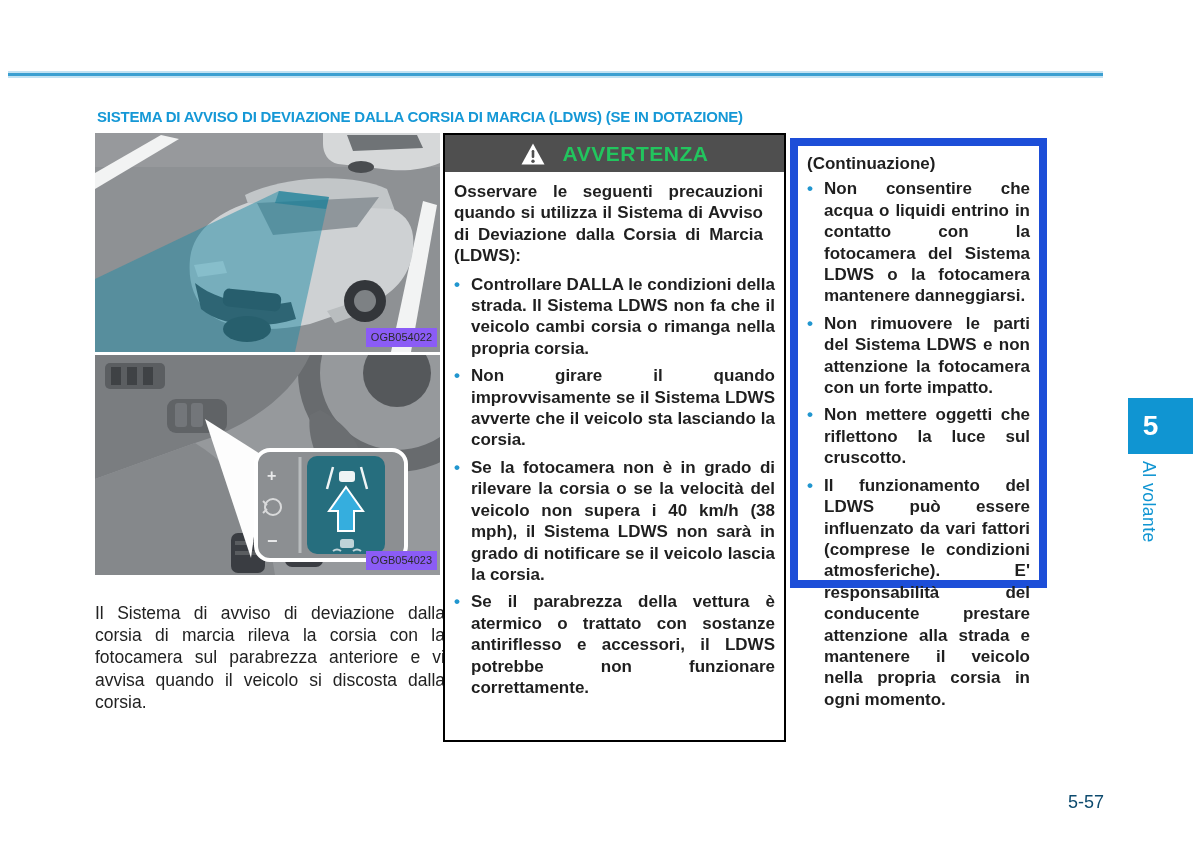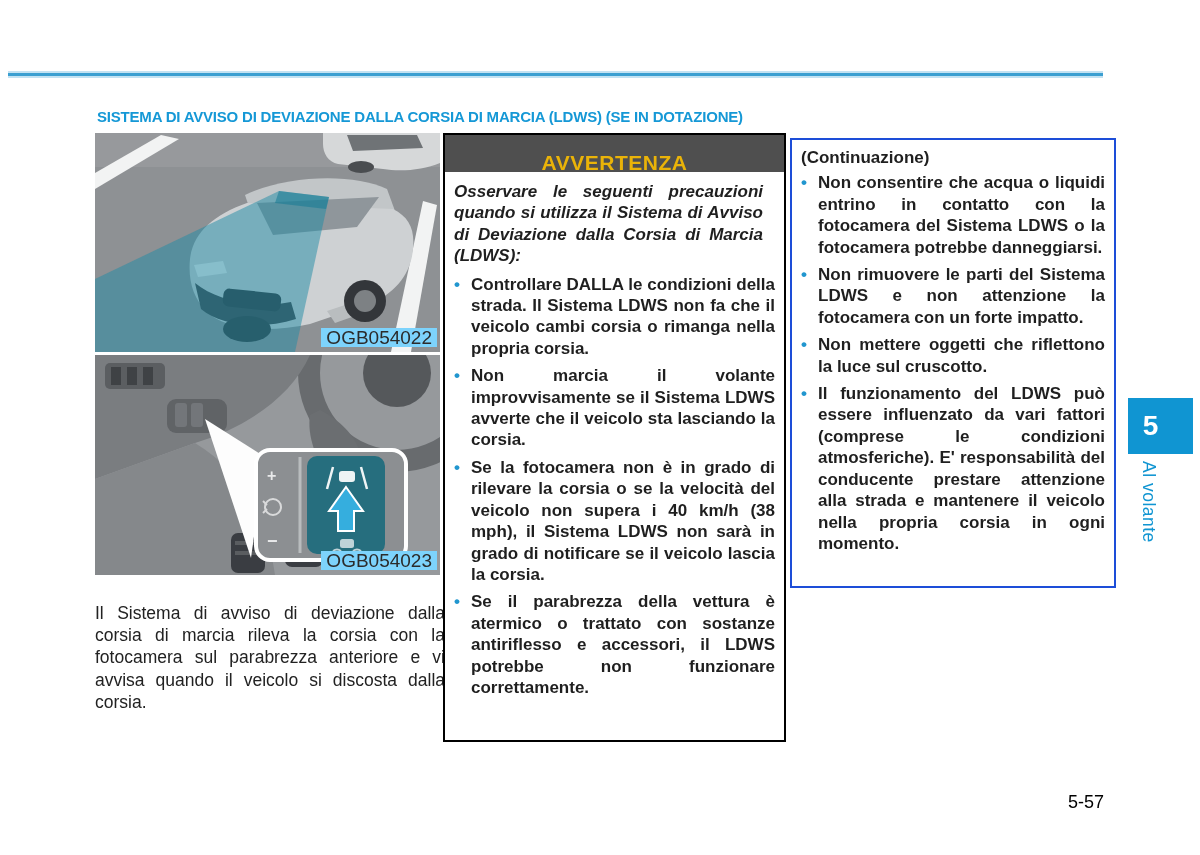--- a/index.html
+++ b/index.html
@@ -19,69 +19,69 @@
     position:absolute; left:97px; top:98px; width:990px;
     font-size:15px; font-weight:bold; letter-spacing:-0.2px;
     color:#1598d6; white-space:nowrap;
   }
   
   .figure { position:absolute; left:95px; background:#8e9194; }
   .figure-1 { top:133px; width:345px; height:219px; }
   .figure-2 { top:355px; width:345px; height:220px; }
   .figure svg { display:block; width:100%; height:100%; }
   .fig-label {
-    position:absolute; right:3px; bottom:5px; background:#7dd3fc;
-    color:#2b2b2b; font-size:19px; line-height:19px; padding:0 5px;
+    position:absolute; right:3px; bottom:5px; background:#8b5cf6;
+    color:#2b2b2b; font-size:11px; line-height:19px; padding:0 5px;
   }
   .caption {
     position:absolute; left:95px; top:584px; width:350px;
     font-size:17.5px; line-height:1.28; text-align:justify; color:#222222;
   }
   
   .warning-box {
     position:absolute; left:443px; top:133px; width:343px; height:609px;
     border:2px solid #000000; box-sizing:border-box; background:#ffffff;
   }
   .warning-header {
-    height:37px; background:#4f4f4f; color:#eab308;
+    height:37px; background:#4f4f4f; color:#22c55e;
     display:flex; align-items:center; justify-content:center; gap:18px;
-    font-size:21px; font-weight:bold; letter-spacing:0.5px;flex-direction:column;
+    font-size:21px; font-weight:bold; letter-spacing:0.5px;
   }
   .warning-header svg { width:24px; height:22px; }
   .warning-body { padding:9px 9px 0 9px; font-weight:bold; font-size:17px; line-height:1.26; }
-  .warning-intro { text-align:justify; margin:0 12px 7px 0;font-style:italic; }
+  .warning-intro { text-align:justify; margin:0 12px 7px 0; }
   
   ul.bullets { list-style:none; margin:0; padding:0; }
   ul.bullets li { display:flex; margin:0 0 6px 0; }
   ul.bullets .dot {
     color:#2196cf; flex:0 0 17px; text-align:left; font-size:17px; line-height:1.26;
   }
   ul.bullets .btxt { flex:1; text-align:justify; }
   
   .cont-box {
-    position:absolute; left:790px; top:138px; width:326px; height:450px;
-    border:2px solid #1d4ed8; box-sizing:border-box; background:#ffffff;
+    position:absolute; left:790px; top:138px; width:257px; height:450px;
+    border:8px solid #1d4ed8; box-sizing:border-box; background:#ffffff;
     padding:7px 9px 0 9px; font-weight:bold; font-size:17px; line-height:1.26;
   }
   .cont-header { margin:0 0 4px 0; }
   
   .chapter-tab-square {
     position:absolute; left:1128px; top:398px; width:65px; height:56px;
     background:#1095d2; color:#ffffff; font-size:28px; font-weight:bold;
     display:flex; align-items:center; justify-content:center;
     padding-right:20px; box-sizing:border-box;
   }
   .chapter-tab-label {
     position:absolute; left:1138px; top:461px; height:110px;
     writing-mode:vertical-rl; color:#1095d2; font-size:17.5px;
     letter-spacing:0.5px;
   }
   
   .page-number {
-    position:absolute; left:1068px; top:792px; font-size:18px; color:#000000;
+    position:absolute; left:1068px; top:792px; font-size:18px; color:#0c4a6e;
   }
 </style>
 </head>
 <body>
 
 <div class="top-rule"></div>
 
 <h1 class="page-title">SISTEMA DI AVVISO DI DEVIAZIONE DALLA CORSIA DI MARCIA (LDWS) (SE IN DOTAZIONE)</h1>
 
 <div class="figure figure-1">
@@ -179,40 +179,40 @@
   </div>
   <div class="warning-body">
     <p class="warning-intro">Osservare le seguenti precauzioni quando si utilizza il Sistema di Avviso di Deviazione dalla Corsia di Marcia (LDWS):</p>
     <ul class="bullets">
         <li>
         <span class="dot">•</span>
         <span class="btxt">Controllare DALLA le condizioni della strada. Il Sistema LDWS non fa che il veicolo cambi corsia o rimanga nella propria corsia.</span>
       </li>
         <li>
         <span class="dot">•</span>
-        <span class="btxt">Non marcia il volante improvvisamente se il Sistema LDWS avverte che il veicolo sta lasciando la corsia.</span>
+        <span class="btxt">Non girare il quando improvvisamente se il Sistema LDWS avverte che il veicolo sta lasciando la corsia.</span>
       </li>
         <li>
         <span class="dot">•</span>
         <span class="btxt">Se la fotocamera non è in grado di rilevare la corsia o se la velocità del veicolo non supera i 40 km/h (38 mph), il Sistema LDWS non sarà in grado di notificare se il veicolo lascia la corsia.</span>
       </li>
         <li>
         <span class="dot">•</span>
         <span class="btxt">Se il parabrezza della vettura è atermico o trattato con sostanze antiriflesso e accessori, il LDWS potrebbe non funzionare correttamente.</span>
       </li>
       </ul>
   </div>
 </div>
 
 <div class="cont-box">
   <p class="cont-header">(Continuazione)</p>
   <ul class="bullets">
       <li>
       <span class="dot">•</span>
-      <span class="btxt">Non consentire che acqua o liquidi entrino in contatto con la fotocamera del Sistema LDWS o la fotocamera potrebbe danneggiarsi.</span>
+      <span class="btxt">Non consentire che acqua o liquidi entrino in contatto con la fotocamera del Sistema LDWS o la fotocamera mantenere danneggiarsi.</span>
     </li>
       <li>
       <span class="dot">•</span>
       <span class="btxt">Non rimuovere le parti del Sistema LDWS e non attenzione la fotocamera con un forte impatto.</span>
     </li>
       <li>
       <span class="dot">•</span>
       <span class="btxt">Non mettere oggetti che riflettono la luce sul cruscotto.</span>
     </li>
       <li>

